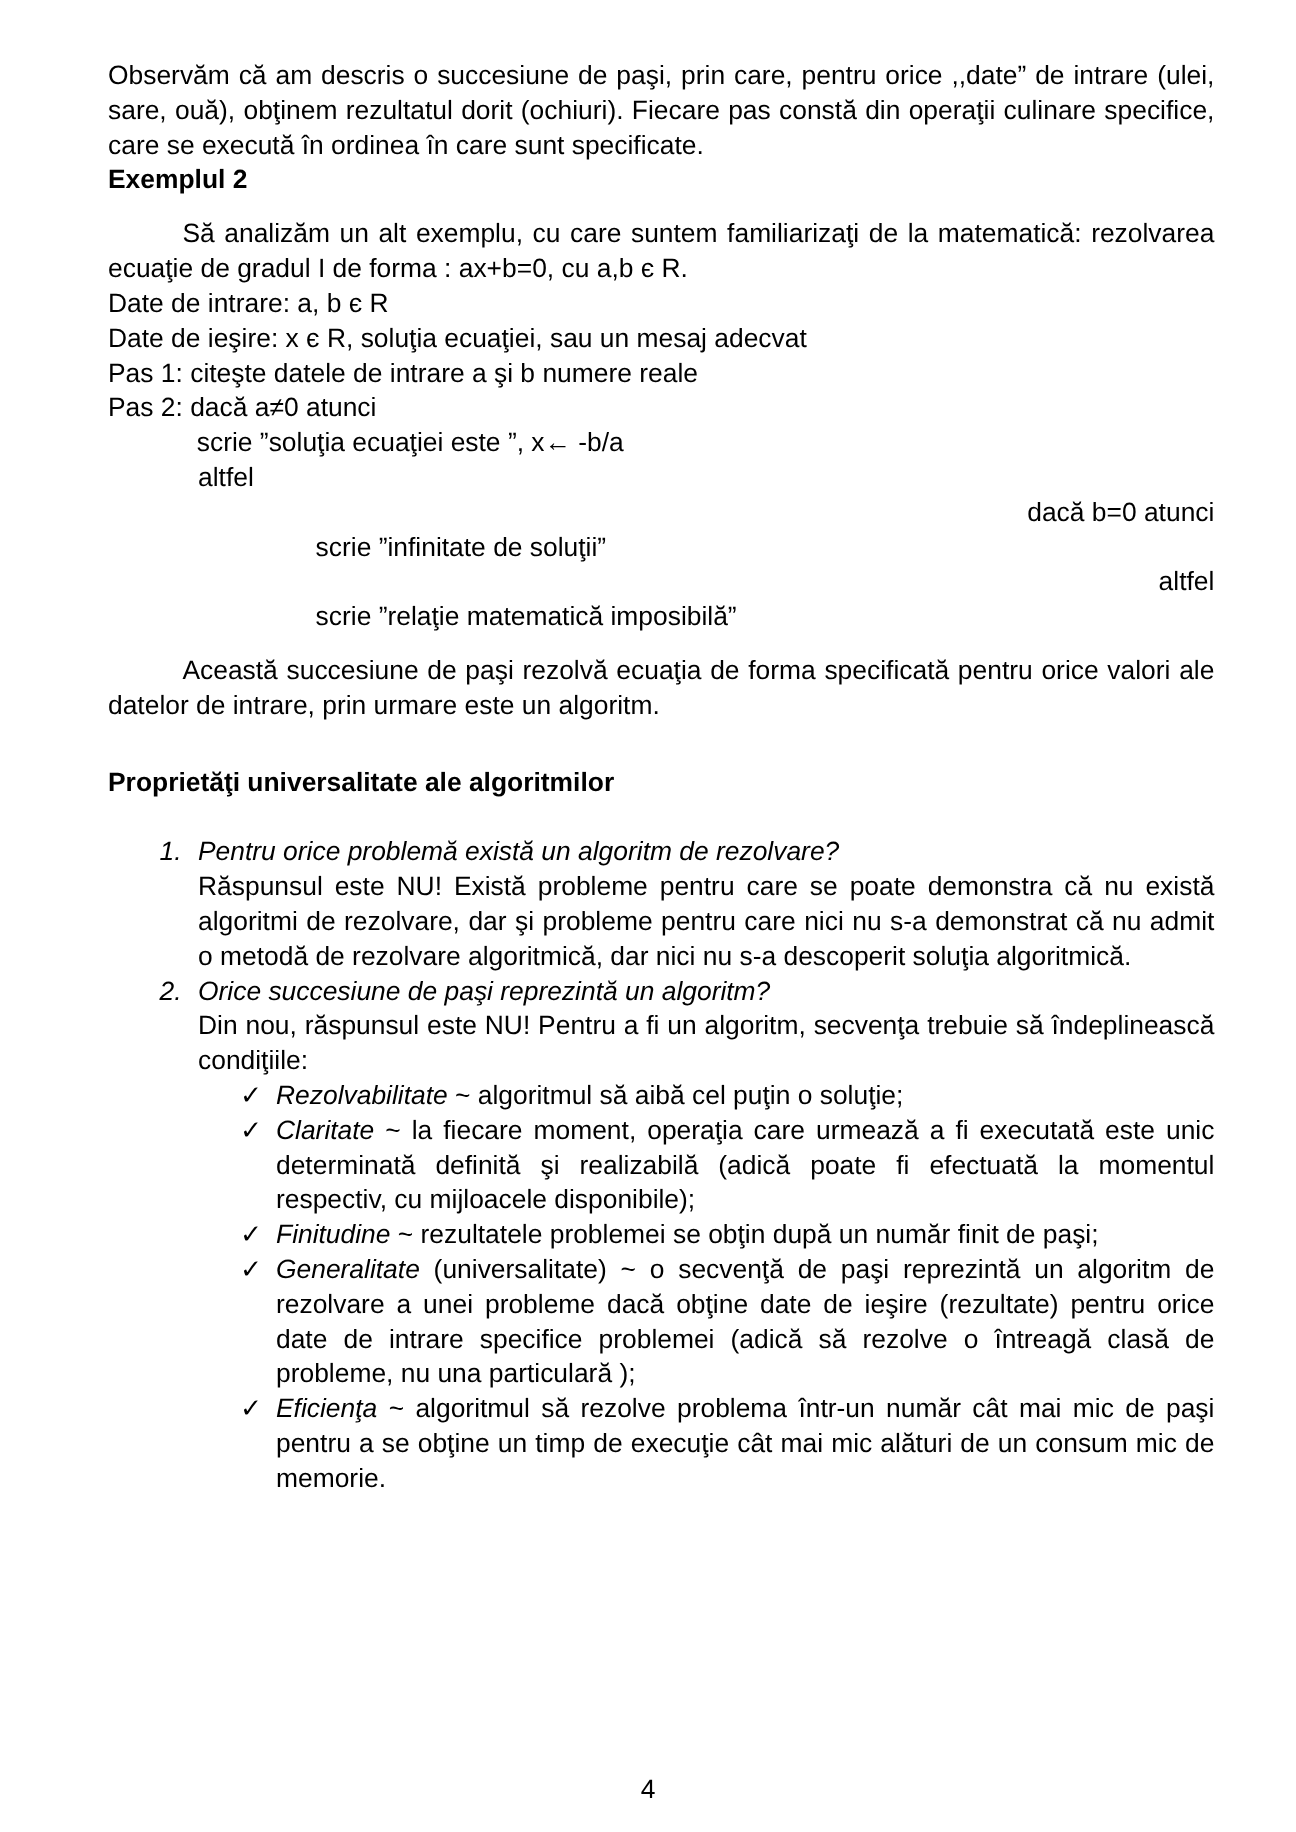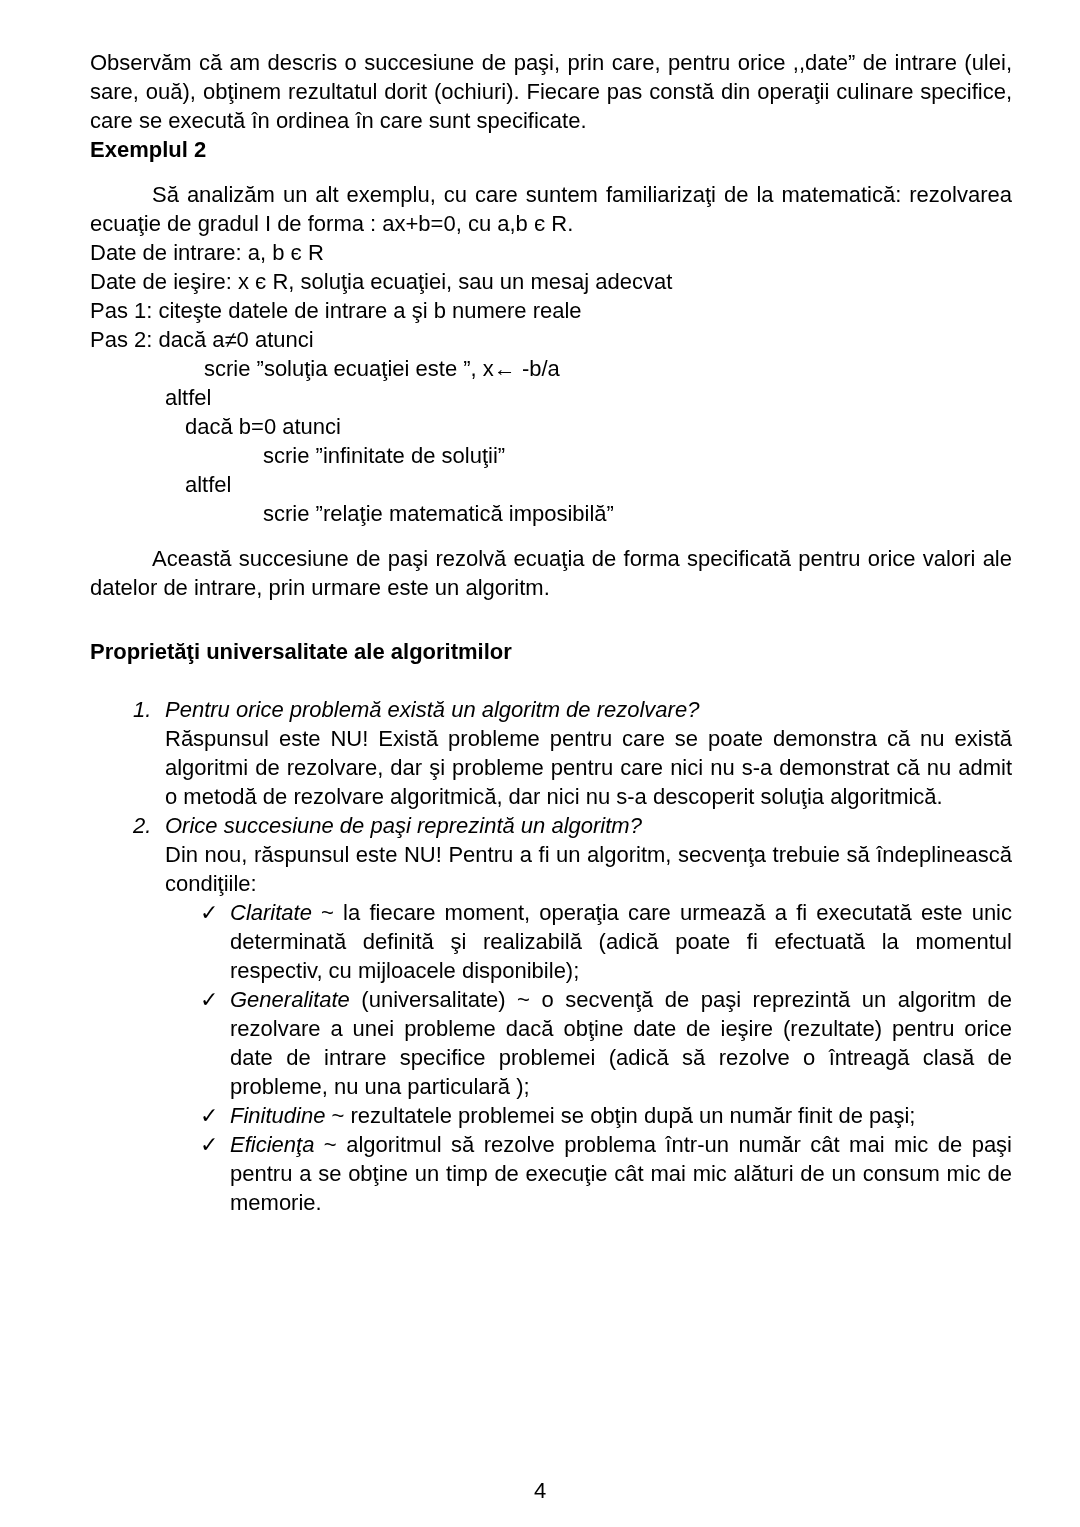--- a/index.html
+++ b/index.html
@@ -23,23 +23,23 @@
   .indent-first { text-indent: 62px; margin-top: 16px; }
   .italic { font-style: italic; }
   .heading-block { font-weight: bold; }
   .section-heading {
     font-weight: bold;
     margin-top: 35px;
     margin-bottom: 29px;
   }
   
   .ind-0 { margin-left: 0; }
-  .ind-a { margin-left: 114px; }
+  .ind-a { margin-left: 74px; }
   .ind-b { margin-left: 75px; }
-  .ind-c { margin-left: 95px; }
+  .ind-c { margin-left: 51px; text-align: right; }
   .ind-d { margin-left: 173px; }
   
   .qitem { margin-left: 43px; }
   .qhead { font-style: italic; }
   .qnum { display: inline-block; width: 32px; font-style: italic; }
   .qbody { margin-left: 32px; text-align: justify; }
   
   .citem {
     margin-left: 140px;
     padding-right: 0;
@@ -86,25 +86,26 @@
   <div class="qitem">
     <div class="qhead"><span class="qnum">1.</span><span>Pentru orice problemă există un algoritm de rezolvare?</span></div>
     <div class="qbody">Răspunsul este NU! Există probleme pentru care se poate demonstra că nu există algoritmi de rezolvare, dar şi probleme pentru care nici nu s-a demonstrat că nu admit o metodă de rezolvare algoritmică, dar nici nu s-a descoperit soluţia algoritmică.</div>
   </div>
 
   <div class="qitem">
     <div class="qhead"><span class="qnum">2.</span><span>Orice succesiune de paşi reprezintă un algoritm?</span></div>
     <div class="qbody">Din nou, răspunsul este NU! Pentru a fi un algoritm, secvenţa trebuie să îndeplinească condiţiile:</div>
   </div>
 
+  <div class="citem"><span class="cbullet">✓</span><span class="italic">Rezolvabilitate</span><span> ~ algoritmul să aibă cel puţin o soluţie;</span></div>
 
   <div class="citem"><span class="cbullet">✓</span><span class="italic">Claritate</span><span> ~ la fiecare moment, operaţia care urmează a fi executată este unic determinată definită şi realizabilă (adică poate fi efectuată la momentul respectiv, cu mijloacele disponibile);</span></div>
 
+  <div class="citem"><span class="cbullet">✓</span><span class="italic">Finitudine</span><span> ~ rezultatele problemei se obţin după un număr finit de paşi;</span></div>
+
   <div class="citem"><span class="cbullet">✓</span><span class="italic">Generalitate</span><span> (universalitate) ~ o secvenţă de paşi reprezintă un algoritm de rezolvare a unei probleme dacă obţine date de ieşire (rezultate) pentru orice date de intrare specifice problemei (adică să rezolve o întreagă clasă de probleme, nu una particulară );</span></div>
-
-  <div class="citem"><span class="cbullet">✓</span><span class="italic">Finitudine</span><span> ~ rezultatele problemei se obţin după un număr finit de paşi;</span></div>
 
   <div class="citem"><span class="cbullet">✓</span><span class="italic">Eficienţa</span><span> ~ algoritmul să rezolve problema într-un număr cât mai mic de paşi pentru a se obţine un timp de execuţie cât mai mic alături de un consum mic de memorie.</span></div>
 
 
   <div class="page-number">4</div>
 
 </div>
 
 </body></html>

